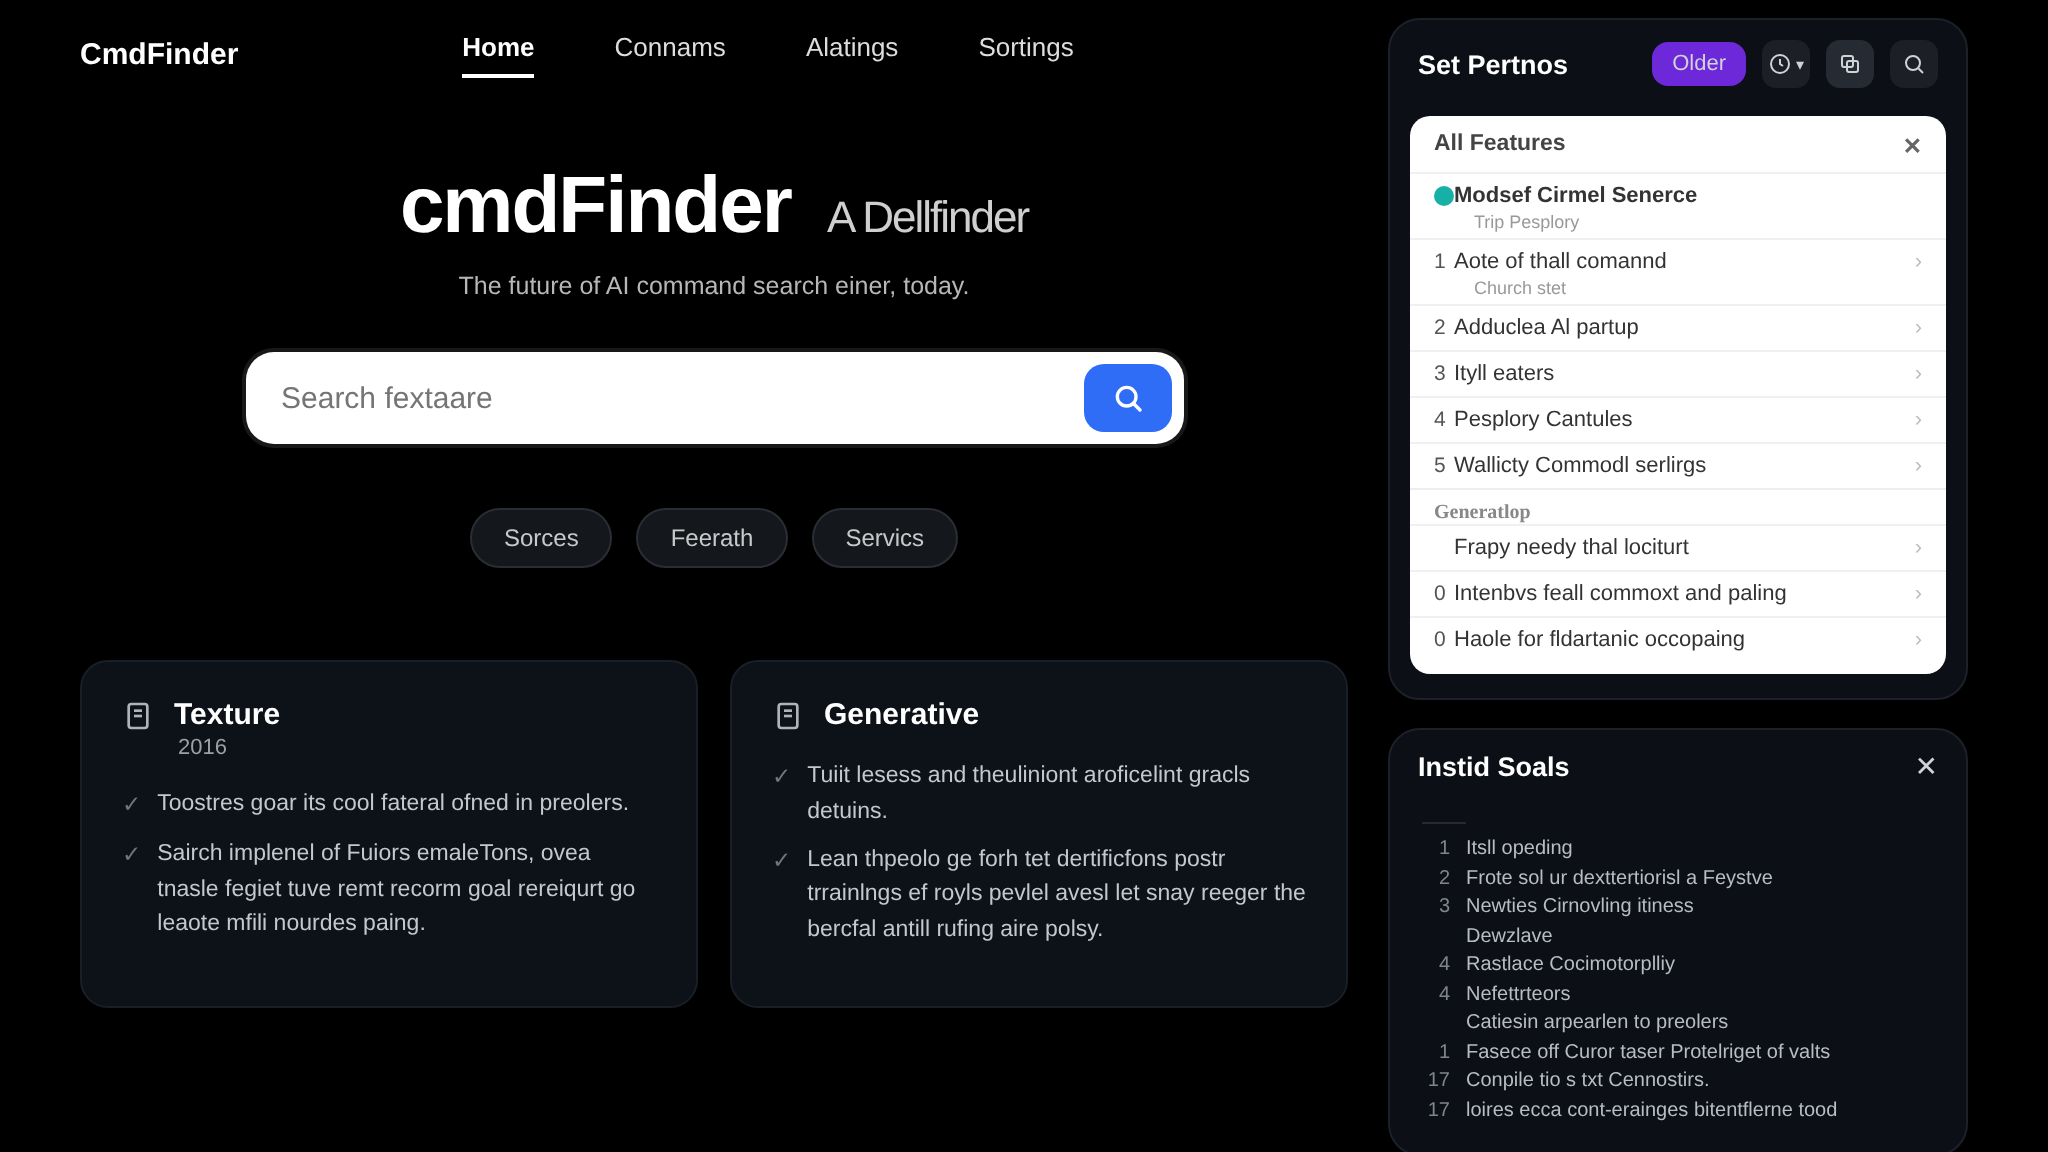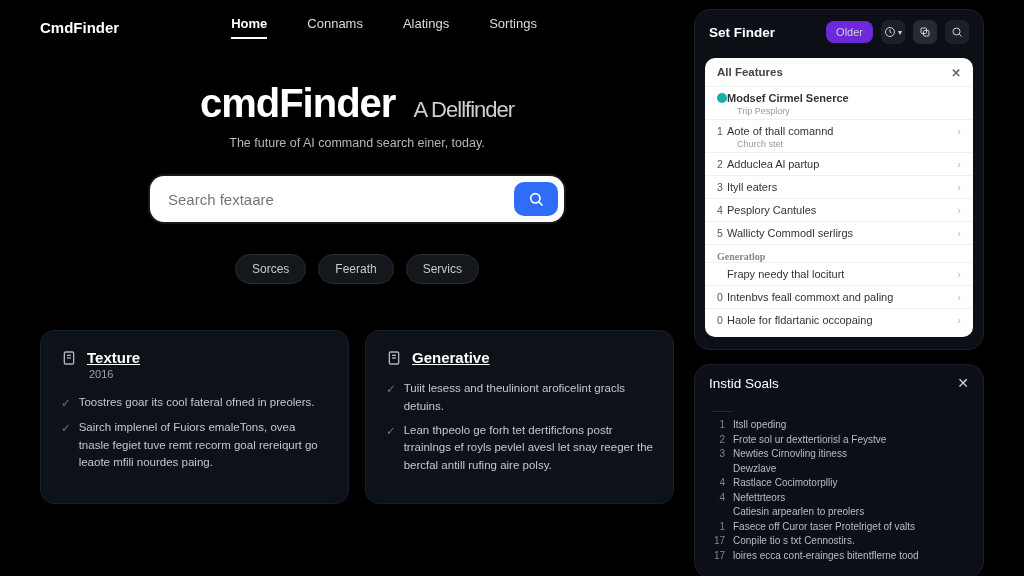--- a/index.html
+++ b/index.html
@@ -27,21 +27,21 @@
     gap: 20px;
   }
   .main { flex: 1; min-width: 0; }
   .side { width: 290px; display: flex; flex-direction: column; gap: 14px; margin-top: -38px; }
   .hero { text-align: center; margin-top: 34px; }
   .hero-title { font-size: 40px; font-weight: 700; letter-spacing: -1px; }
   .hero-title .sub { font-size: 22px; font-weight: 500; color: #cfcfcf; margin-left: 8px; }
   .hero-tag { margin-top: 10px; font-size: 12.5px; color: #b7b7b7; }
   .searchbar {
     margin: 26px auto 0;
-    width: 414px;
+    width: 469px;
     background: #fff;
     border-radius: 14px;
     display: flex;
     align-items: center;
     padding: 6px 6px 6px 18px;
     box-shadow: 0 0 0 2px rgba(40,40,40,.6);
   }
   .searchbar input {
     flex: 1;
     border: none;
@@ -70,21 +70,21 @@
   }
   .cards { display: flex; gap: 16px; margin-top: 46px; }
   .card {
     flex: 1;
     background: #0d1118;
     border: 1px solid #1a1f27;
     border-radius: 14px;
     padding: 18px 20px 22px;
   }
   .card-head { display: flex; align-items: center; gap: 10px; }
-  .card-title { font-size: 15px; font-weight: 700; text-decoration: underline; }
+  .card-title { font-size: 15px; font-weight: 700; }
   .card-sub { font-size: 11px; color: #9aa0a8; margin-left: 28px; margin-top: 2px; }
   .card-list { margin-top: 14px; font-size: 11.5px; color: #c2c8cf; line-height: 1.55; }
   .card-list .li { display: flex; gap: 8px; margin-bottom: 6px; }
   .card-list .check { color: #6f7680; flex-shrink:0; margin-top:1px; }
   .panel {
     background: #0c1016;
     border: 1px solid #1c2129;
     border-radius: 16px;
     overflow: hidden;
   }
@@ -119,21 +119,21 @@
     padding: 5px 12px;
     border-top: 1px solid #f0f0f0;
   }
   .fb-item:first-of-type{ border-top:none; }
   .fb-num { width: 10px; font-size: 10.5px; color:#555; }
   .fb-label { flex:1; font-size: 11px; color:#333; }
   .fb-sub { font-size:9px; color:#999; margin-left:20px; margin-top:-3px; margin-bottom:3px; padding:0 12px;}
   .fb-chev { color:#bbb; font-size:11px; }
   .fb-section { font-size:10px; color:#888; padding: 6px 12px 0; border-top:1px solid #eee; font-weight:600;font-family:Liberation Serif, serif;}
   .panel2-body { padding: 6px 16px 14px; }
-  .panel2-title { font-size: 13.5px; font-weight:400; }
+  .panel2-title { font-size: 13.5px; font-weight:700; }
   .hr { height:1px; background:#262b33; width:22px; margin:4px 0 6px; }
   .ol { font-size: 10px; color:#b7bdc4; line-height:1.45; }
   .ol .row { display:flex; gap:8px; }
   .ol .n { width:14px; text-align:right; color:#7e858d; }
   .close-x { color:#cfd2d8; cursor:pointer; font-size:14px;}
   svg{display:block}
 </style>
 </head>
 <body>
 
@@ -212,21 +212,21 @@
               <span>Lean thpeolo ge forh tet dertificfons postr trrainlngs ef royls pevlel avesl let snay reeger the bercfal antill rufing aire polsy.</span>
             </div>
         </div>
       </div>
     </div>
   </div>
 
   <div class="side">
     <div class="panel">
       <div class="panel-head">
-        <div class="title">Set Finder</div>
+        <div class="title">Set Pertnos</div>
         <div class="tools">
           <button class="tool-btn">Older</button>
           <div class="icon-sq">
             <svg width="12" height="12" viewBox="0 0 24 24" fill="none" stroke="#cfd2d8" stroke-width="2">
                 <circle cx="12" cy="12" r="9"></circle>
                 <polyline points="12 7 12 12 15 14"></polyline>
               </svg>
             <span style="font-size:8px;color:#cfd2d8;margin-left:2px">▾</span>
           </div>
           <div class="icon-sq" style="background:#262b33">

